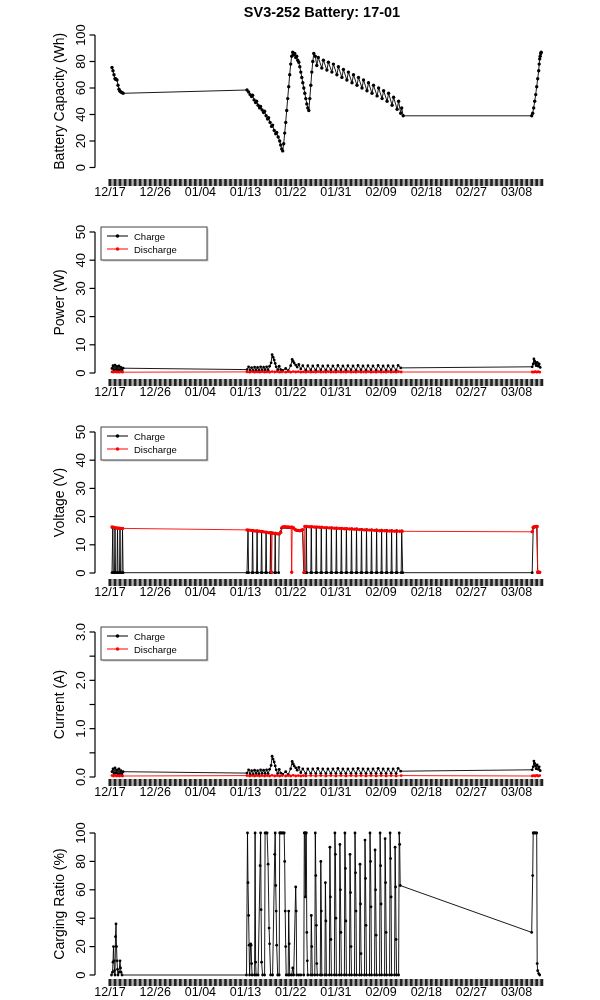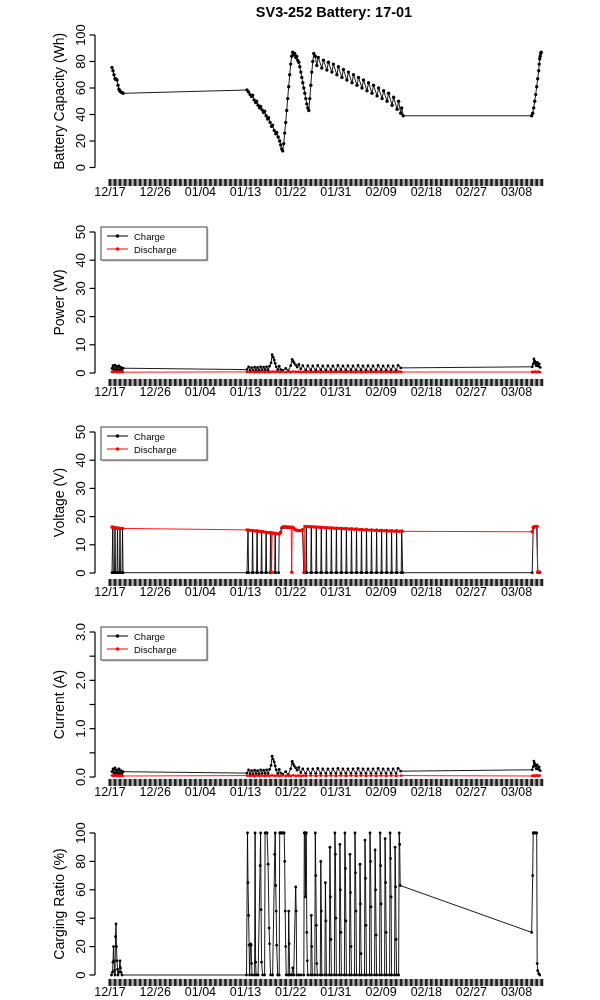--- a/index.html
+++ b/index.html
@@ -1,18 +1,18 @@
 <!DOCTYPE html>
 <html><head>
 <meta charset="utf-8">
 <style>
   html,body{margin:0;padding:0;background:#fff;}
   .figure{position:relative;width:600px;height:1000px;background:#ffffff;overflow:hidden;
           font-family:"Liberation Sans", sans-serif;}
-  .chart-title{position:absolute;top:4px;left:109px;width:450px;text-align:center;
+  .chart-title{position:absolute;top:4px;left:97px;width:450px;text-align:center;
                font-size:14.5px;font-weight:bold;color:#000;}
   .panel{display:block;width:600px;height:200px;}
   svg text{font-family:"Liberation Sans", sans-serif;}
 </style>
 </head>
 <body>
 
 <div class="figure">
   <div class="chart-title">SV3-252 Battery: 17-01</div>
   <svg class="panel" id="panel-0" width="600" height="200" viewBox="0 0 600 200">

